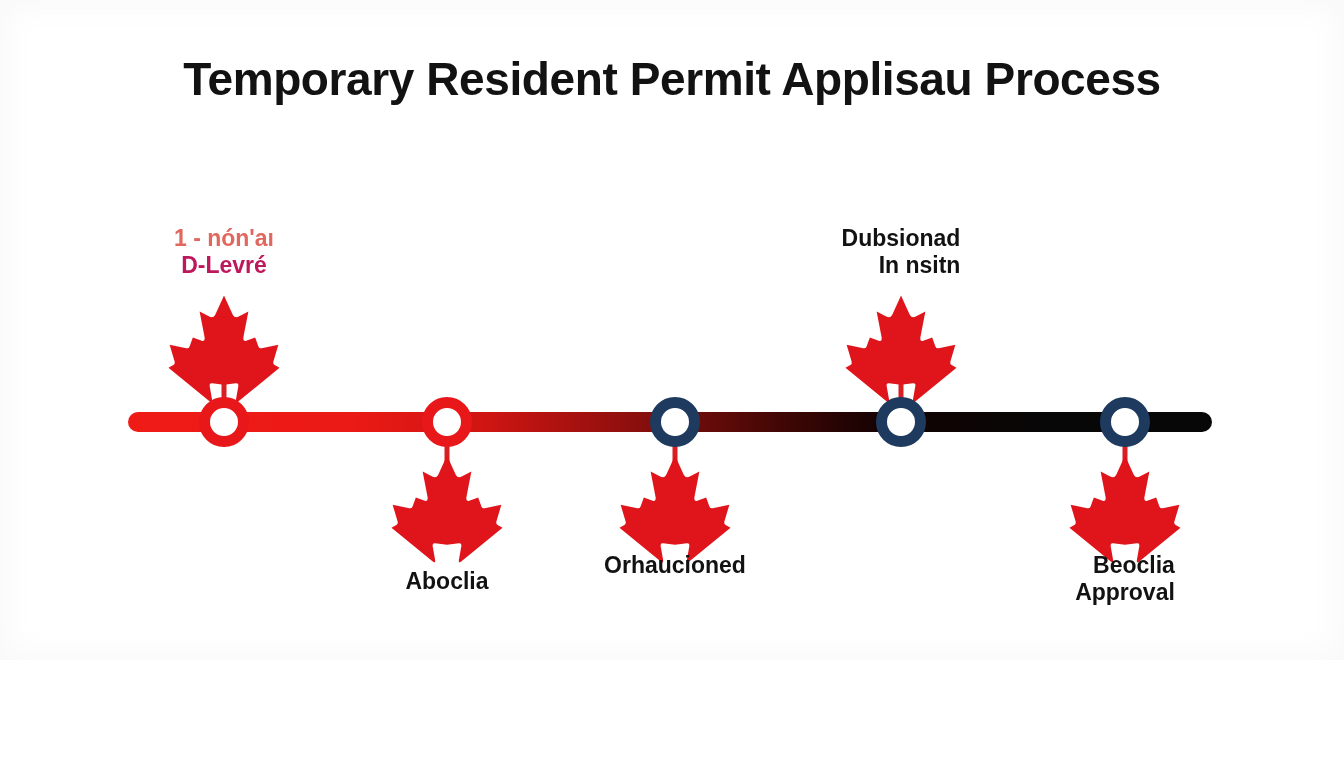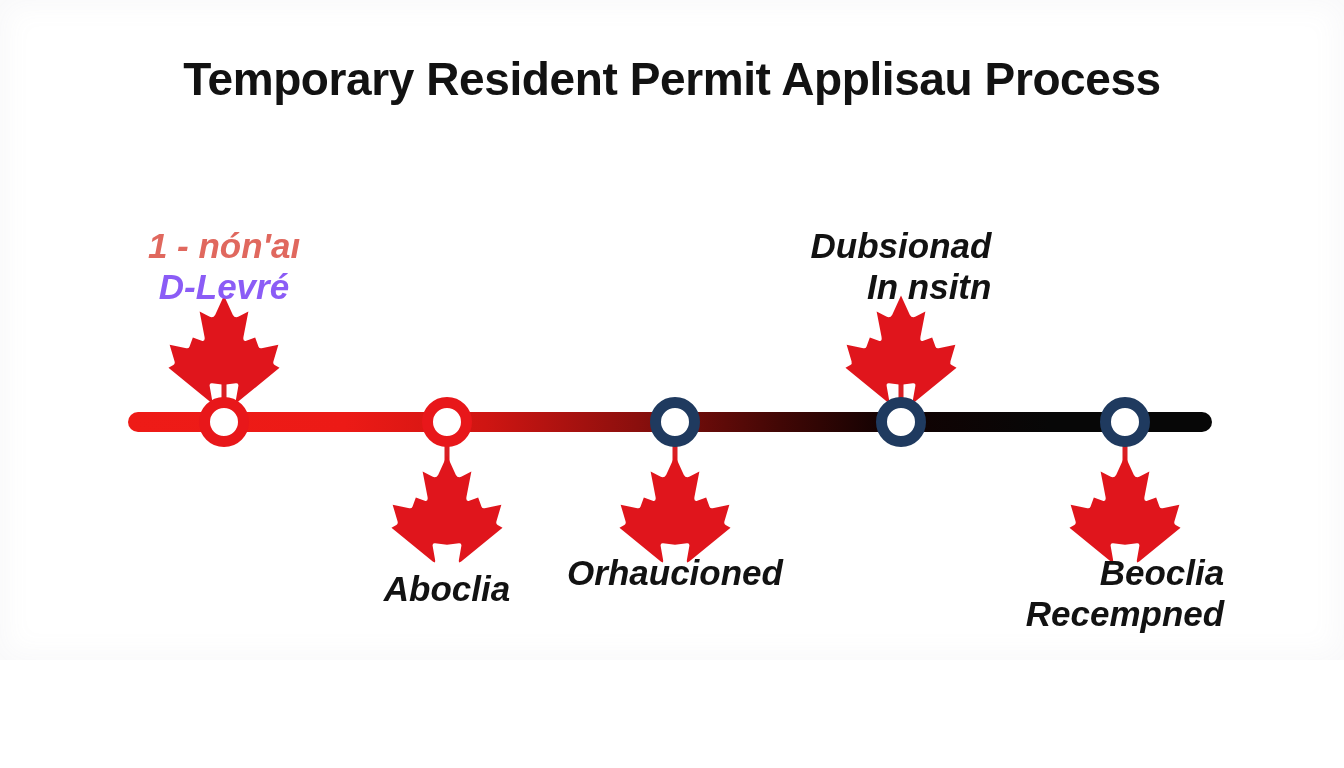--- a/index.html
+++ b/index.html
@@ -101,29 +101,28 @@
     text-align: center;
     transform: translateX(-50%);
     line-height: 1.18;
     white-space: nowrap;
   }
   .step-label .l1,
   .step-label .l2 {
     display: block;
     font-family: "Liberation Sans", sans-serif;
     font-weight: 700;
-    font-size: 35px;
-    font-style: italic;
+    font-size: 23px;
   }
 
   .step-label.dark .l1,
   .step-label.dark .l2 { color: #121212; text-align: right; }
 
   .step-label.accent .l1 { color: #e0685e; }
-  .step-label.accent .l2 { color: #8b5cf6; }
+  .step-label.accent .l2 { color: #be185d; }
 </style>
 </head>
 <body>
 
 <div class="infographic">
 
   <div class="canvas-edge"></div>
 
   <div class="title">Temporary Resident Permit Applisau Process</div>
 
@@ -174,17 +173,17 @@
       </div>
       <div class="connector" style="left: 1125px; top: 422px; height: 46px;"></div>
       <div class="leaf" style="left: 1125px; top: 452px;">
         <svg viewBox="0 0 100 96" xmlns="http://www.w3.org/2000/svg" aria-hidden="true">
           <path fill="#e0151c" d="M50 3 L57.5 19.5 Q59.3 22.8 62.6 21.1 L70.9 16.8 L66.7 38.3 Q65.9 42.9 69.1 41.8 L76.7 39 L79.6 46.9 Q80.3 48.6 82.3 48.2 L96.6 45.2 L92.4 59.3 Q91.7 61.6 93.4 62.6 L97.6 65 L62.2 93.9 Q59.5 96 60.3 91.9 L62.3 80.5 Q62.7 77.9 60.2 78.2 L50 79.6 L50 96 L50 79.6 L39.8 78.2 Q37.3 77.9 37.7 80.5 L39.7 91.9 Q40.5 96 37.8 93.9 L2.4 65 L6.6 62.6 Q8.3 61.6 7.6 59.3 L3.4 45.2 L17.7 48.2 Q19.7 48.6 20.4 46.9 L23.3 39 L30.9 41.8 Q34.1 42.9 33.3 38.3 L29.1 16.8 L37.4 21.1 Q40.7 22.8 42.5 19.5 Z"></path>
         </svg>
       </div>
       <div class="node navy" style="left: 1125px; top: 422px;"></div>
       <div class="step-label dark" style="left: 1125px; top: 552px;">
         <span class="l1">Beoclia</span>
-        <span class="l2">Recempned</span>
+        <span class="l2">Approval</span>
       </div>
     </div>
 
 </div>
 
 </body></html>

